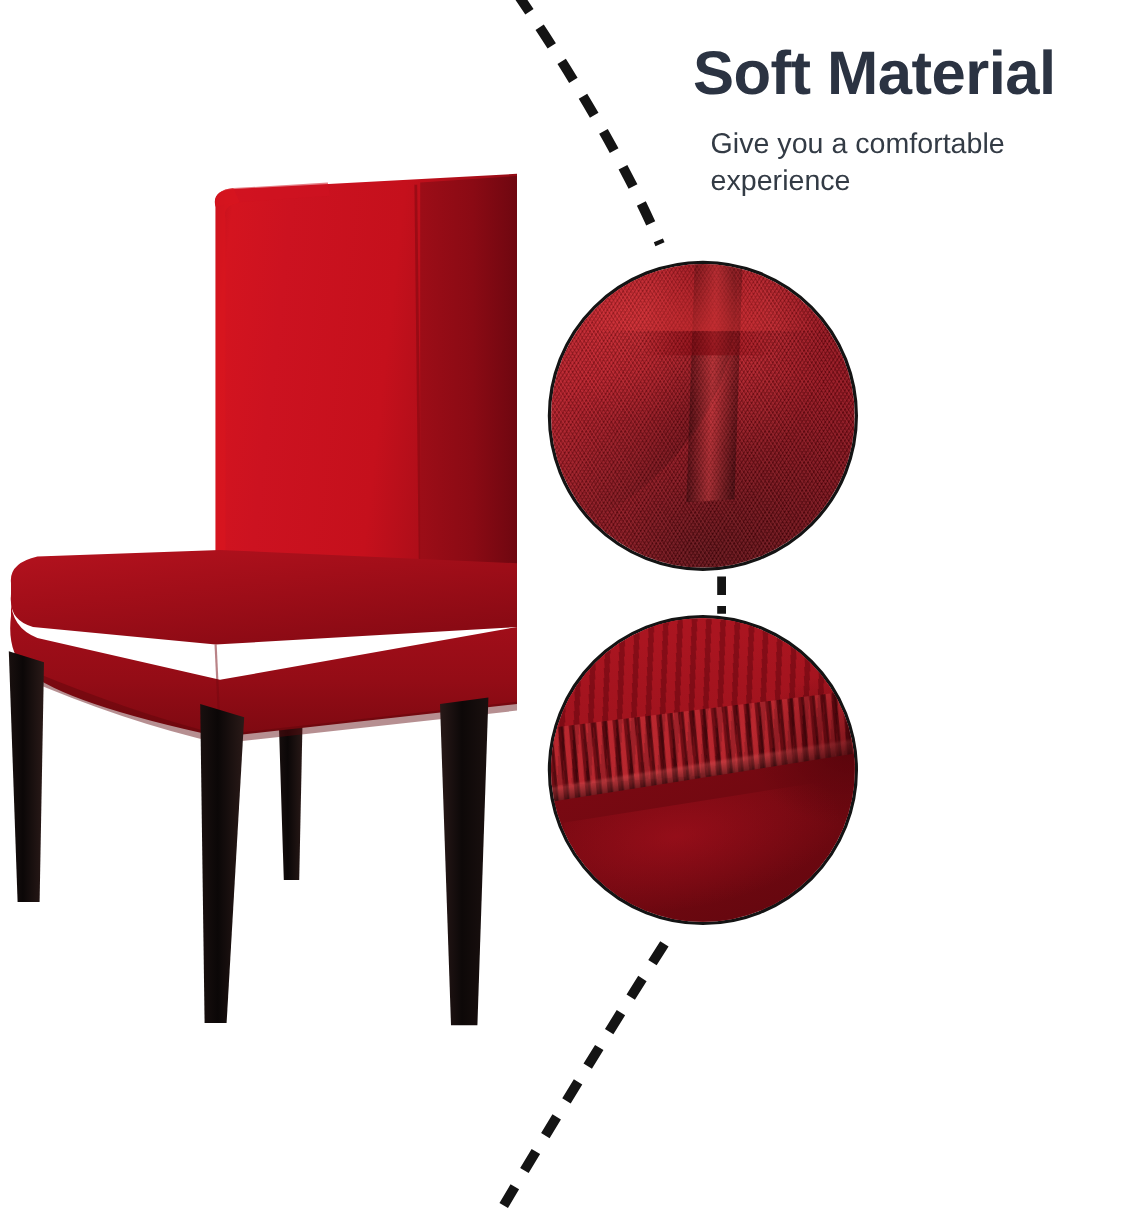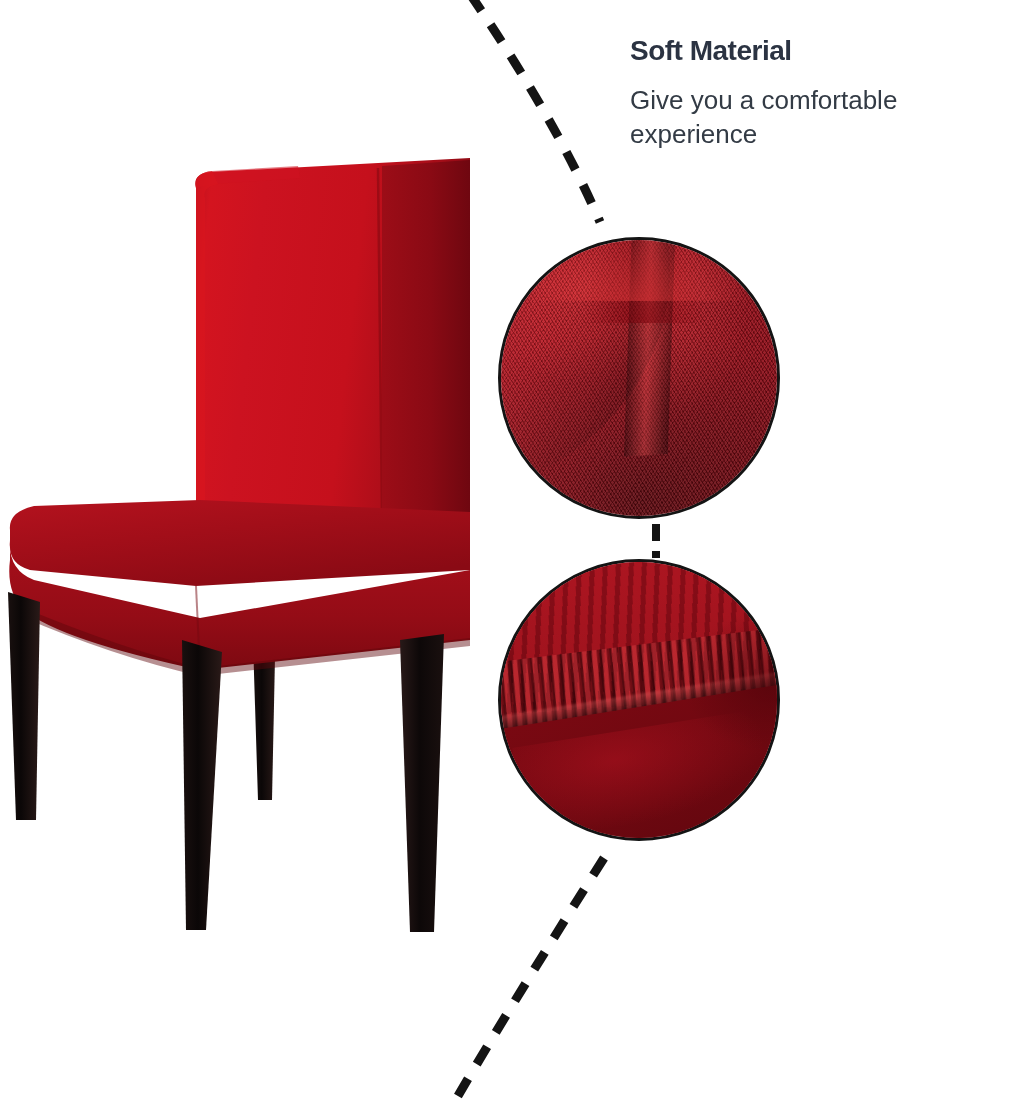--- a/index.html
+++ b/index.html
@@ -160,29 +160,29 @@
     background: radial-gradient(ellipse at 80% 50%, rgba(60,0,6,0.45), rgba(60,0,6,0) 72%);
   }
 
   
   .feature-block { position: absolute; }
   #feature-soft-material { left: 630px; top: 36px; width: 400px; }
   #feature-elastic-bottom { left: 630px; top: 866px; width: 400px; }
 
   .feature-title {
     margin: 0;
-    font-size: 28px;
+    font-size: 56px;
     font-weight: bold;
     line-height: 1.08;
     letter-spacing: -0.5px;
     color: #2b3342;
     white-space: nowrap;
   }
   .feature-desc {
-    margin: 18px 0 0 0;
+    margin: 18px 0 0 16px;
     font-size: 26px;
     line-height: 1.30;
     color: #333b45;
     font-weight: normal;
   }
 </style>
 </head>
 <body>
 
 <div id="infographic">

